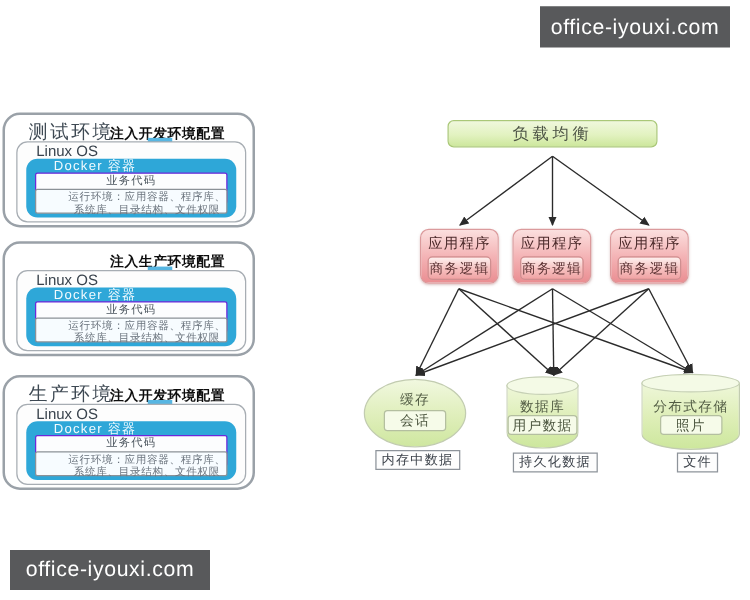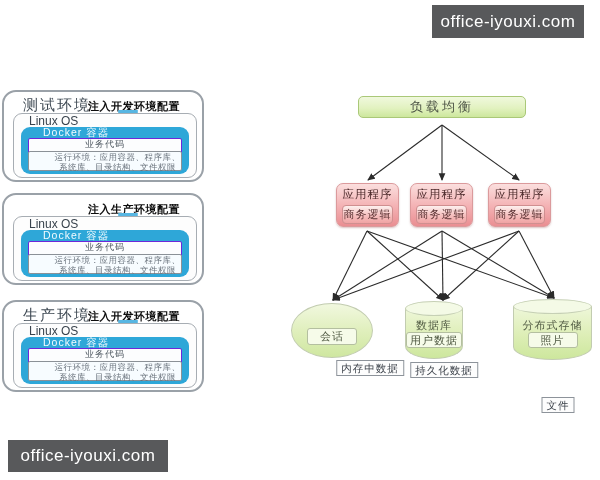--- a/index.html
+++ b/index.html
@@ -152,33 +152,34 @@
   <div class="app app1 node">
     <div class="app-title">应用程序</div>
     <div class="app-inner">商务逻辑</div>
   </div>
   <div class="app app2 node">
     <div class="app-title">应用程序</div>
     <div class="app-inner">商务逻辑</div>
   </div>
 
   <div class="ellipse node">
+    <div class="st-title" style="top:8px;">缓存</div>
     <div class="st-inner" style="top:24px;width:50px;height:17px;">会话</div>
   </div>
-  <div class="caption" style="left:334px;top:360px;margin-left:36px;">内存中数据</div>
+  <div class="caption" style="left:334px;top:360px;">内存中数据</div>
 
   <div class="cyl cyl1 node">
     <div class="cyl-body"></div>
     <div class="cyl-top"></div>
     <div class="st-title" style="top:17px;">数据库</div>
     <div class="st-inner" style="top:31px;width:56px;height:16px;">用户数据</div>
   </div>
   <div class="caption" style="left:444px;top:362px;">持久化数据</div>
 
   <div class="cyl cyl2 node">
     <div class="cyl-body"></div>
     <div class="cyl-top"></div>
     <div class="st-title" style="top:19px;">分布式存储</div>
     <div class="st-inner" style="top:33px;width:50px;height:16px;">照片</div>
   </div>
-  <div class="caption" style="left:558px;top:362px;margin-top:35px;">文件</div>
+  <div class="caption" style="left:558px;top:362px;">文件</div>
 
 </div>
 
 </body></html>

